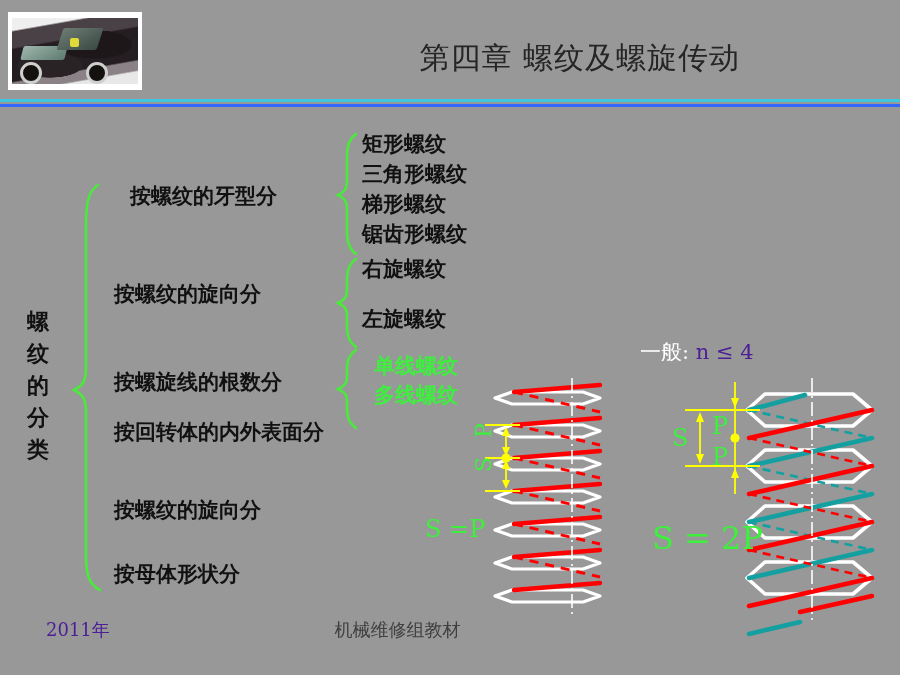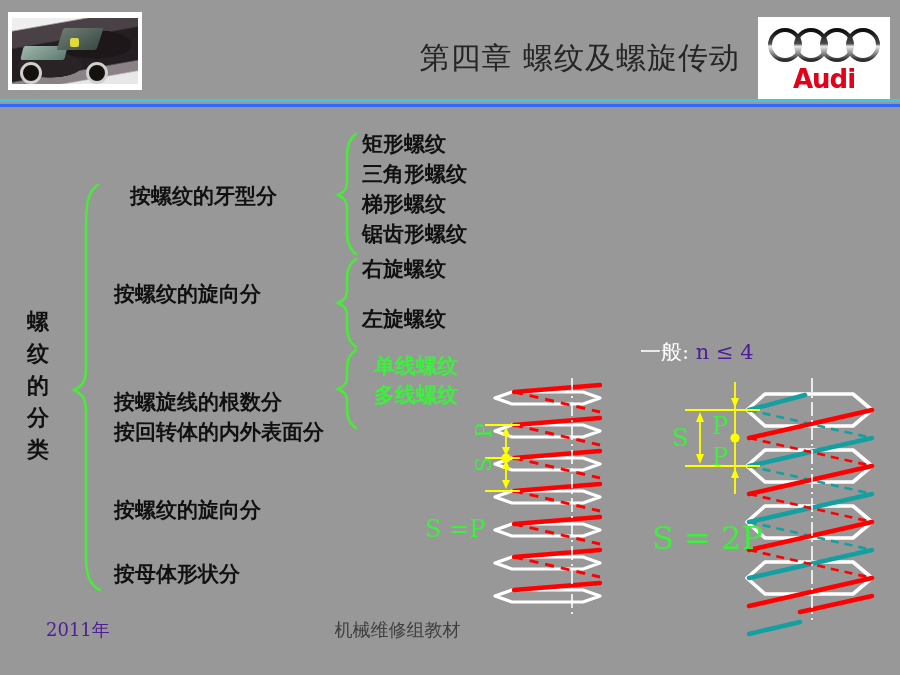--- a/index.html
+++ b/index.html
@@ -221,37 +221,20 @@
       <div class="car-body"></div>
       <div class="side-window"></div>
       <div class="windshield"></div>
       <div class="hilite"></div>
       <div class="wheel front"></div>
       <div class="wheel rear"></div>
     </div>
 
     <div class="slide-title">第四章 螺纹及螺旋传动</div>
 
-    <div class="audi-logo">
-      <svg class="audi-rings" viewBox="0 0 114 40">
-        <defs>
-          <linearGradient id="ringgrad" x1="0" y1="0" x2="0" y2="1">
-            <stop offset="0%" stop-color="#0d0d0d"></stop>
-            <stop offset="45%" stop-color="#4a4a4a"></stop>
-            <stop offset="55%" stop-color="#e8e8e8"></stop>
-            <stop offset="100%" stop-color="#2b2b2b"></stop>
-          </linearGradient>
-        </defs>
-        <circle cx="18" cy="20" r="15" fill="none" stroke="url(#ringgrad)" stroke-width="4"></circle>
-        <circle cx="44" cy="20" r="15" fill="none" stroke="url(#ringgrad)" stroke-width="4"></circle>
-        <circle cx="70" cy="20" r="15" fill="none" stroke="url(#ringgrad)" stroke-width="4"></circle>
-        <circle cx="96" cy="20" r="15" fill="none" stroke="url(#ringgrad)" stroke-width="4"></circle>
-      </svg>
-      <div class="audi-word">Audi</div>
-    </div>
   </div>
 
   <div class="divider-cyan"></div>
   <div class="divider-blue"></div>
 
   <div class="vert-label">
     <span>螺</span>
     <span>纹</span>
     <span>的</span>
     <span>分</span>
@@ -289,21 +272,21 @@
              L 347 377
              C 347 384, 344 386, 338 389
              C 344 392, 347 394, 347 401
              L 347 408
              C 347 416, 348 422, 356 428" fill="none" stroke="#4aea3a" stroke-width="2.6" stroke-linecap="round"></path>
   </svg>
 
   <div>
     <div class="l1-item" style="left:130px; top:182px;">按螺纹的牙型分</div>
     <div class="l1-item" style="left:114px; top:280px;">按螺纹的旋向分</div>
-    <div class="l1-item" style="left:114px; top:388px;">按螺旋线的根数分</div>
+    <div class="l1-item" style="left:114px; top:368px;">按螺旋线的根数分</div>
     <div class="l1-item" style="left:114px; top:418px;">按回转体的内外表面分</div>
     <div class="l1-item" style="left:114px; top:496px;">按螺纹的旋向分</div>
     <div class="l1-item" style="left:114px; top:560px;">按母体形状分</div>
   </div>
 
   <div>
     <div class="l2-item" style="left:362px; top:130px;">矩形螺纹</div>
     <div class="l2-item" style="left:362px; top:160px;">三角形螺纹</div>
     <div class="l2-item" style="left:362px; top:190px;">梯形螺纹</div>
     <div class="l2-item" style="left:362px; top:220px;">锯齿形螺纹</div>

